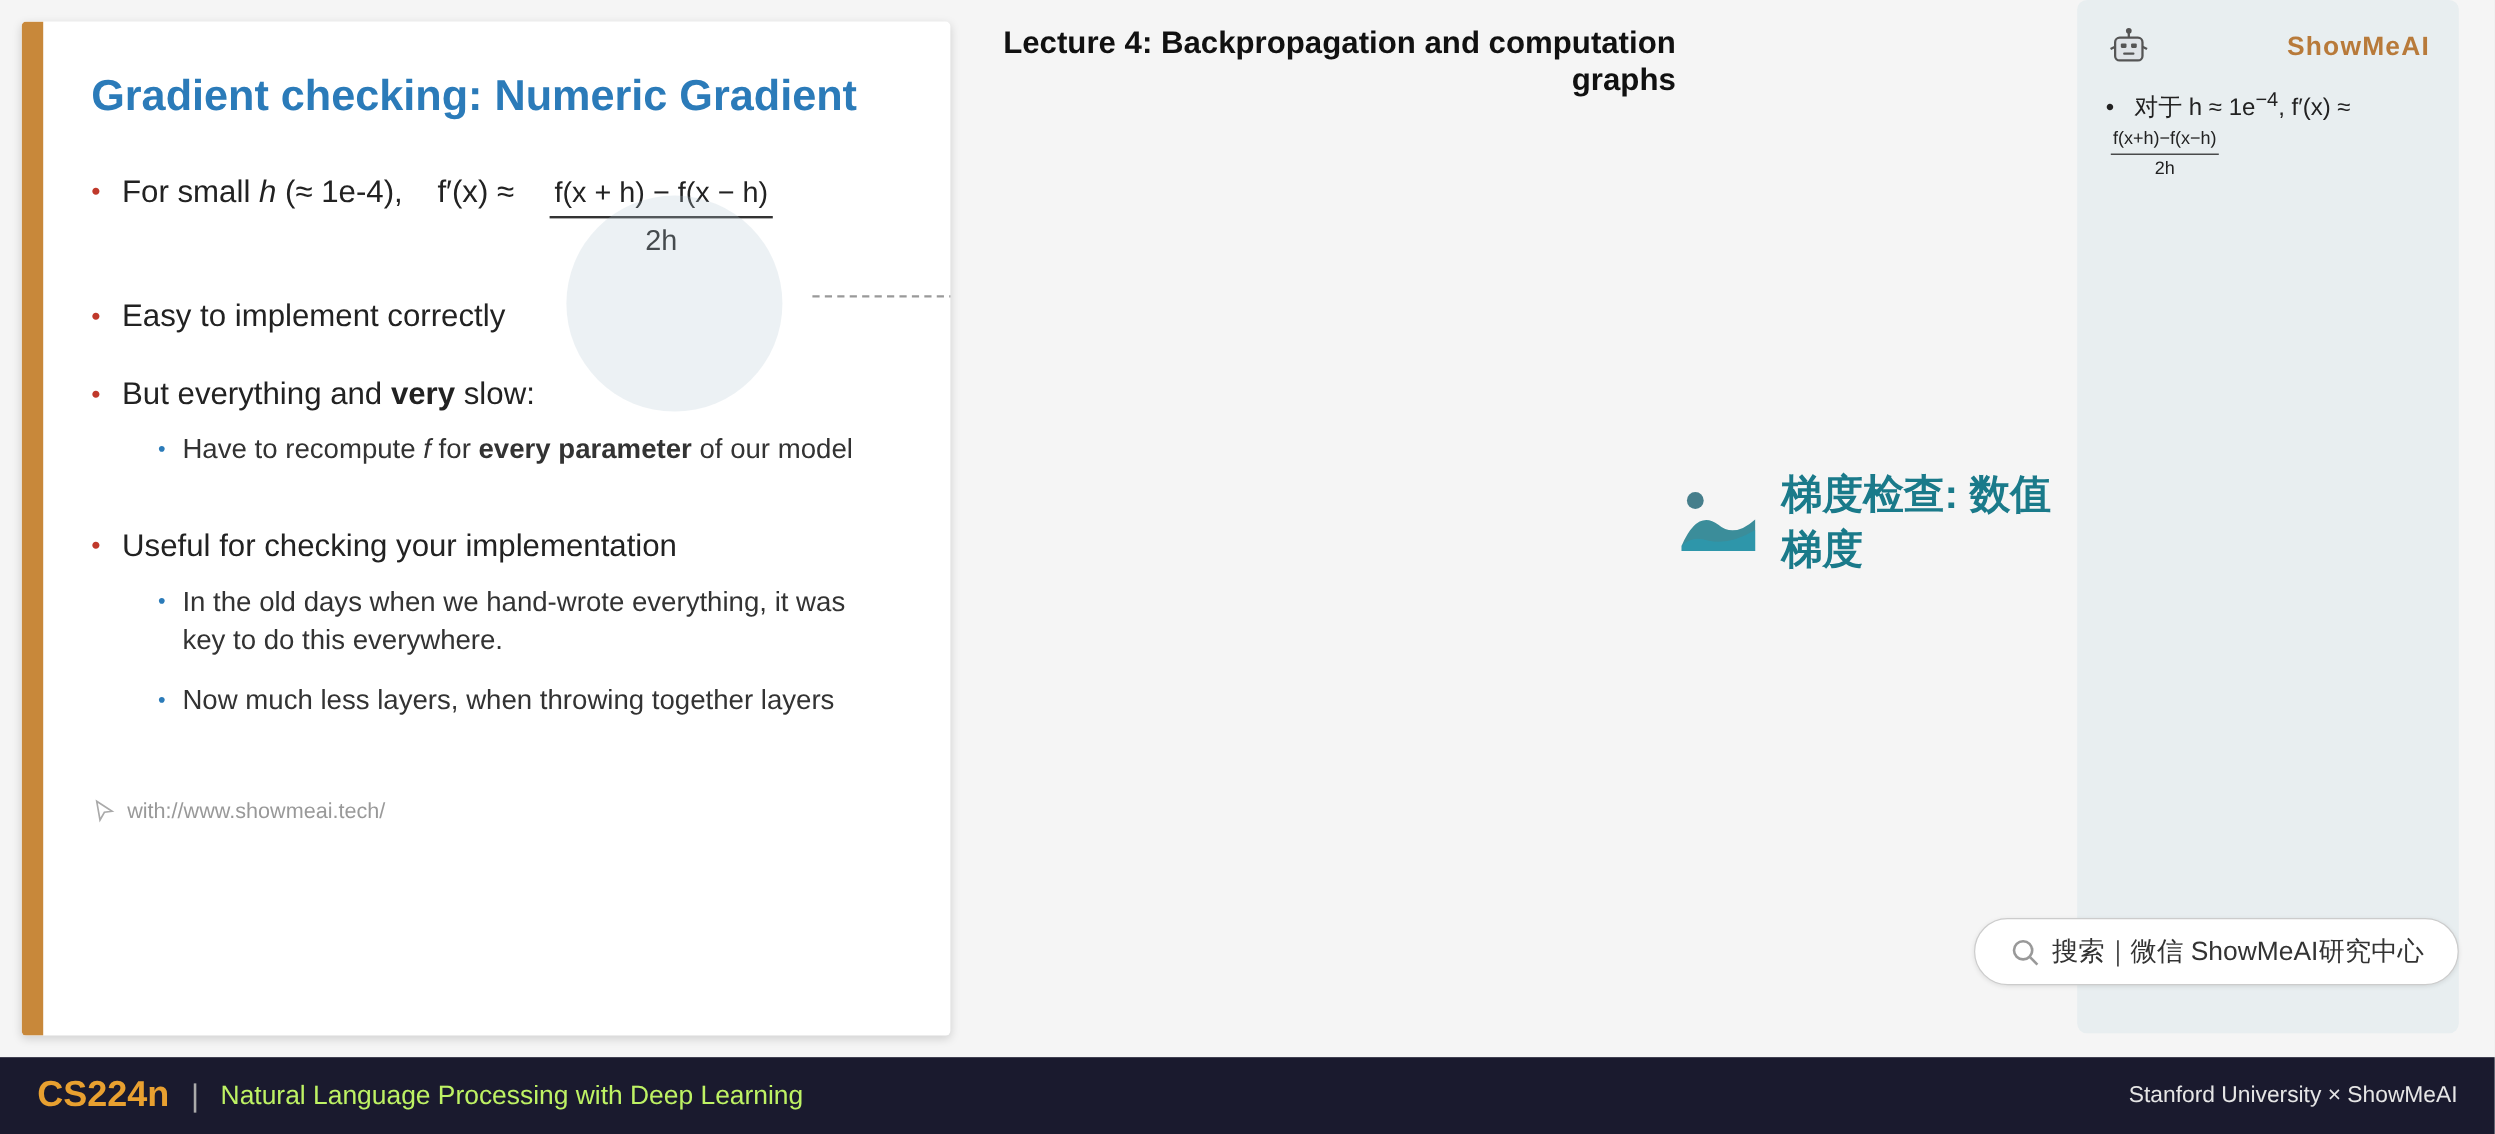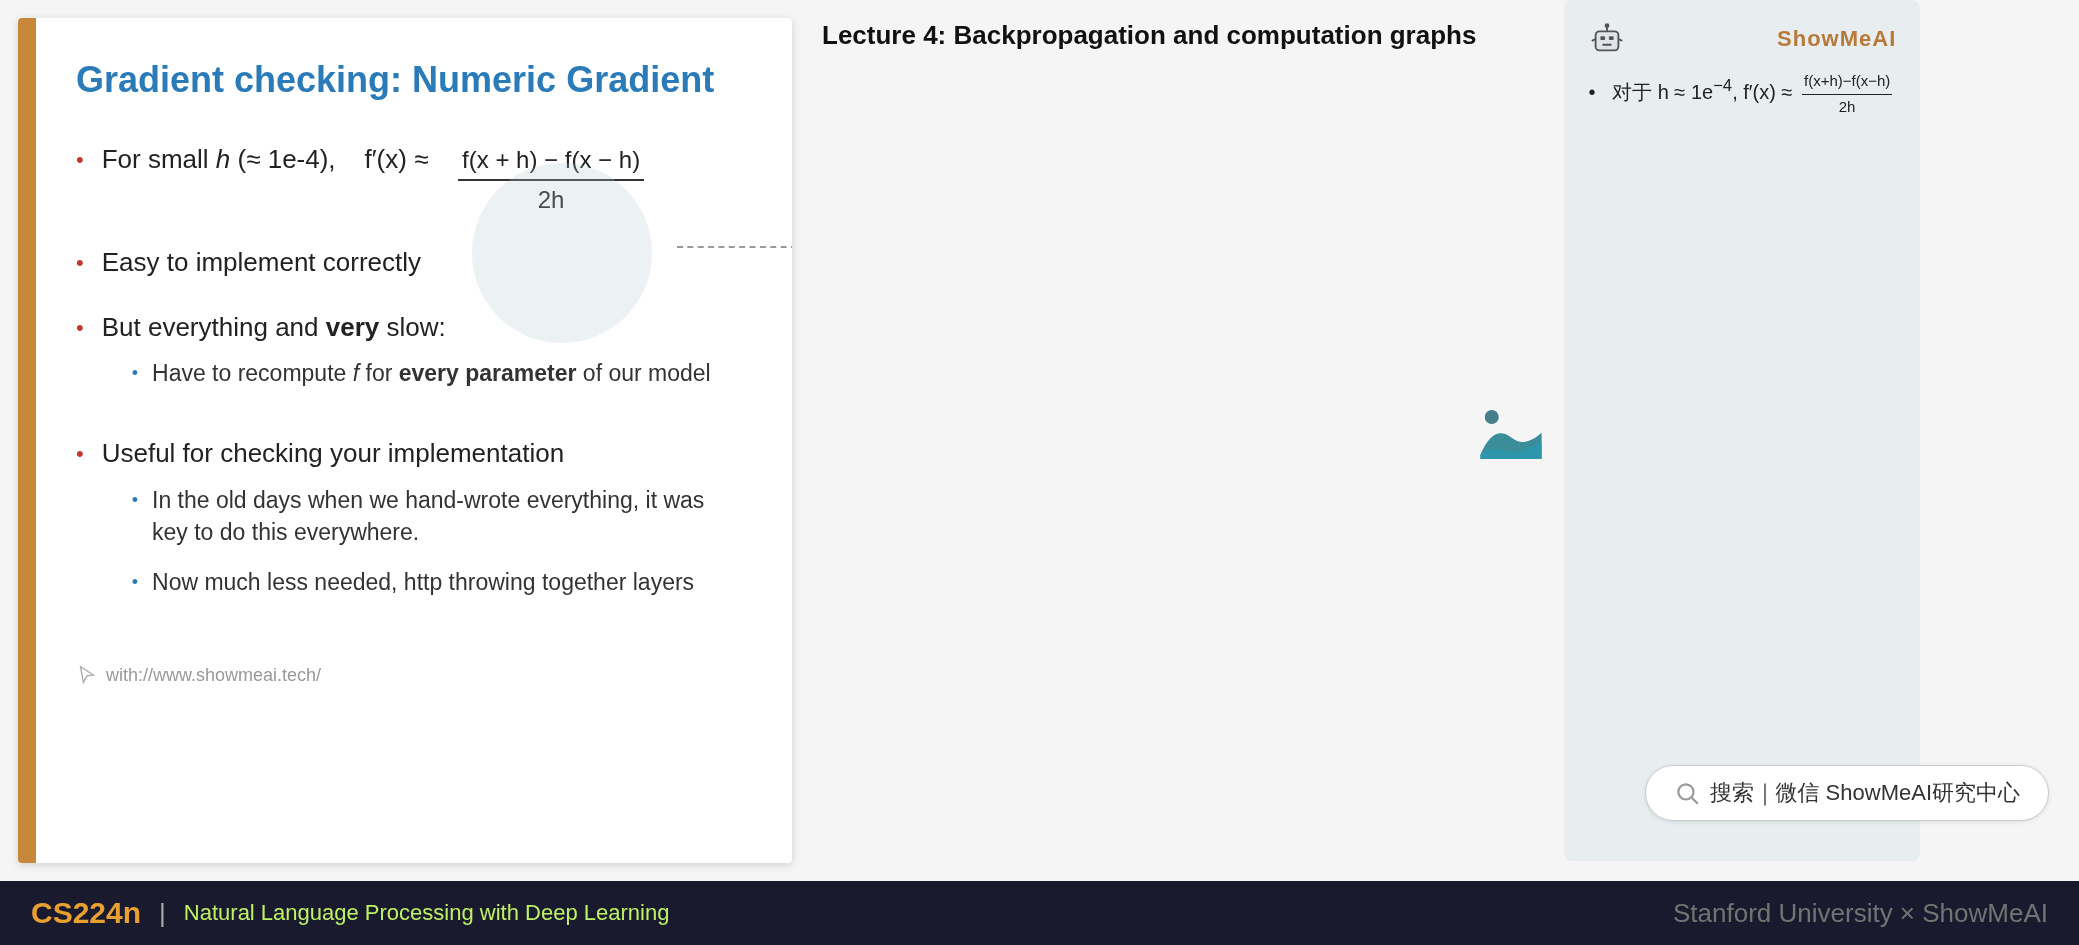--- a/index.html
+++ b/index.html
@@ -299,22 +299,22 @@
       font-size: 26px;
       margin: 0 4px;
     }
 
     .bottom-subtitle {
       font-size: 22px;
       color: #bef264;
     }
 
     .bottom-right {
-      font-size: 26px;
-      color: #737373;
+      font-size: 19px;
+      color: #e5e5e5;
     }
 
     
     .robot-svg {
       width: 38px;
       height: 38px;
     }
   </style>
 </head>
 <body>
@@ -364,21 +364,21 @@
             <span class="bullet-dot">•</span>
             <div>
               <span>Useful for checking your implementation</span>
               <ul class="sub-bullets">
                 <li class="sub-bullet-item">
                   <span class="bullet-dot-blue">•</span>
                   <span>In the old days when we hand-wrote everything, it was key to do this everywhere.</span>
                 </li>
                 <li class="sub-bullet-item">
                   <span class="bullet-dot-blue">•</span>
-                  <span>Now much less needed, http throwing together layers</span>
+                  <span>Now much less layers, when throwing together layers</span>
                 </li>
               </ul>
             </div>
           </li>
 
         </ul>
 
         <div class="slide-url">
           <svg width="22" height="22" viewBox="0 0 24 24" fill="none" stroke="#aaa" stroke-width="1.5">
             <path d="M5 3l14 9-7 1-4 7z"></path>
@@ -394,20 +394,21 @@
 
       <div class="lecture-title">Lecture 4:  Backpropagation and computation graphs</div>
 
       <div class="chinese-title-section">
 
         <svg class="wave-icon" viewBox="0 0 80 65" fill="none" xmlns="http://www.w3.org/2000/svg">
           <circle cx="18" cy="12" r="8" fill="#1a6070" opacity="0.8"></circle>
           <path d="M5 55 Q20 20 40 35 Q55 48 75 30 L75 60 L5 60 Z" fill="#1a7a8a" opacity="0.85"></path>
           <path d="M5 55 Q15 45 30 50 Q50 55 75 40 L75 60 L5 60 Z" fill="#2a9ab0" opacity="0.7"></path>
         </svg>
+        <span class="chinese-title-text">梯度检查: 数值梯度</span>
       </div>
 
       <div class="translation-box">
         <div class="robot-icon-row">
 
           <svg class="robot-svg" viewBox="0 0 40 40" fill="none" xmlns="http://www.w3.org/2000/svg">
             <rect x="8" y="12" width="24" height="20" rx="4" stroke="#555" stroke-width="2" fill="#e0e4e8"></rect>
             <rect x="13" y="17" width="5" height="4" rx="1" fill="#555"></rect>
             <rect x="22" y="17" width="5" height="4" rx="1" fill="#555"></rect>
             <rect x="15" y="25" width="10" height="2" rx="1" fill="#555"></rect>

